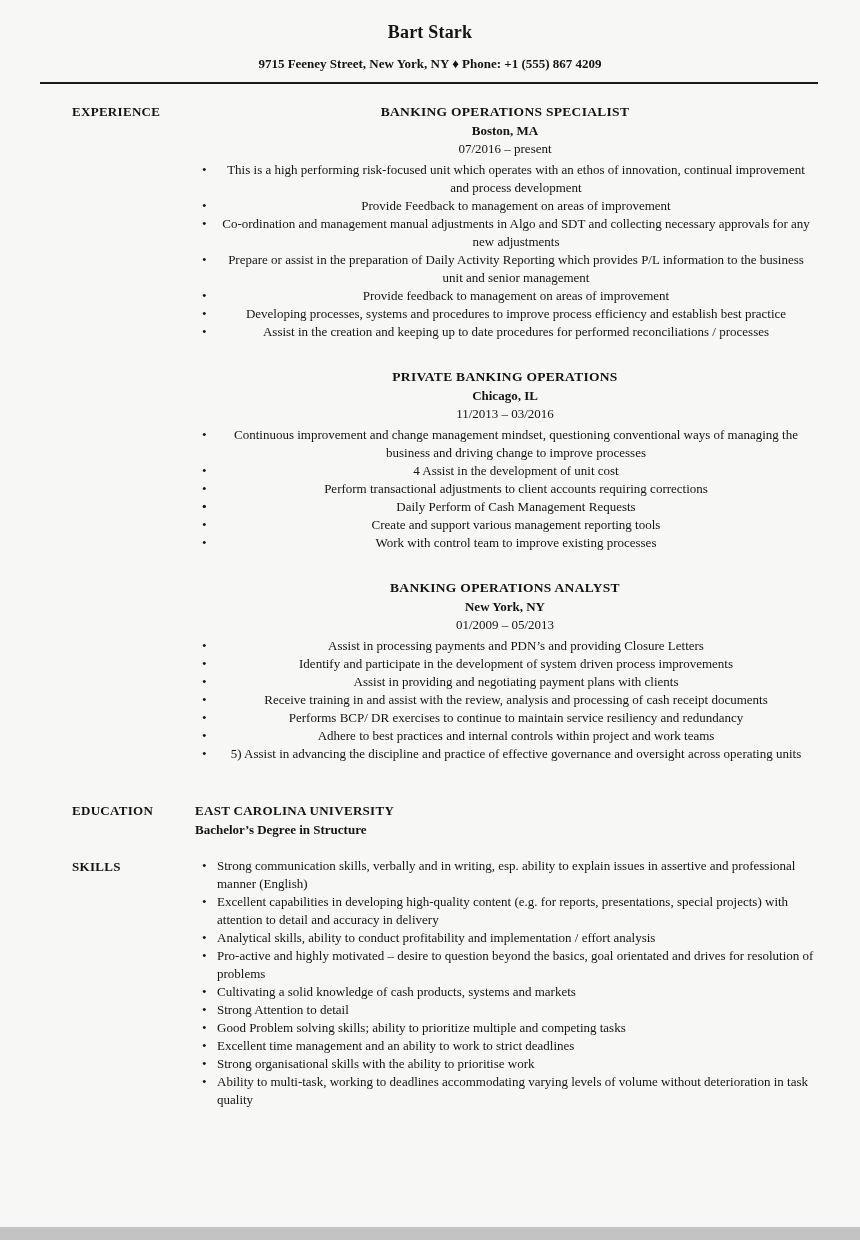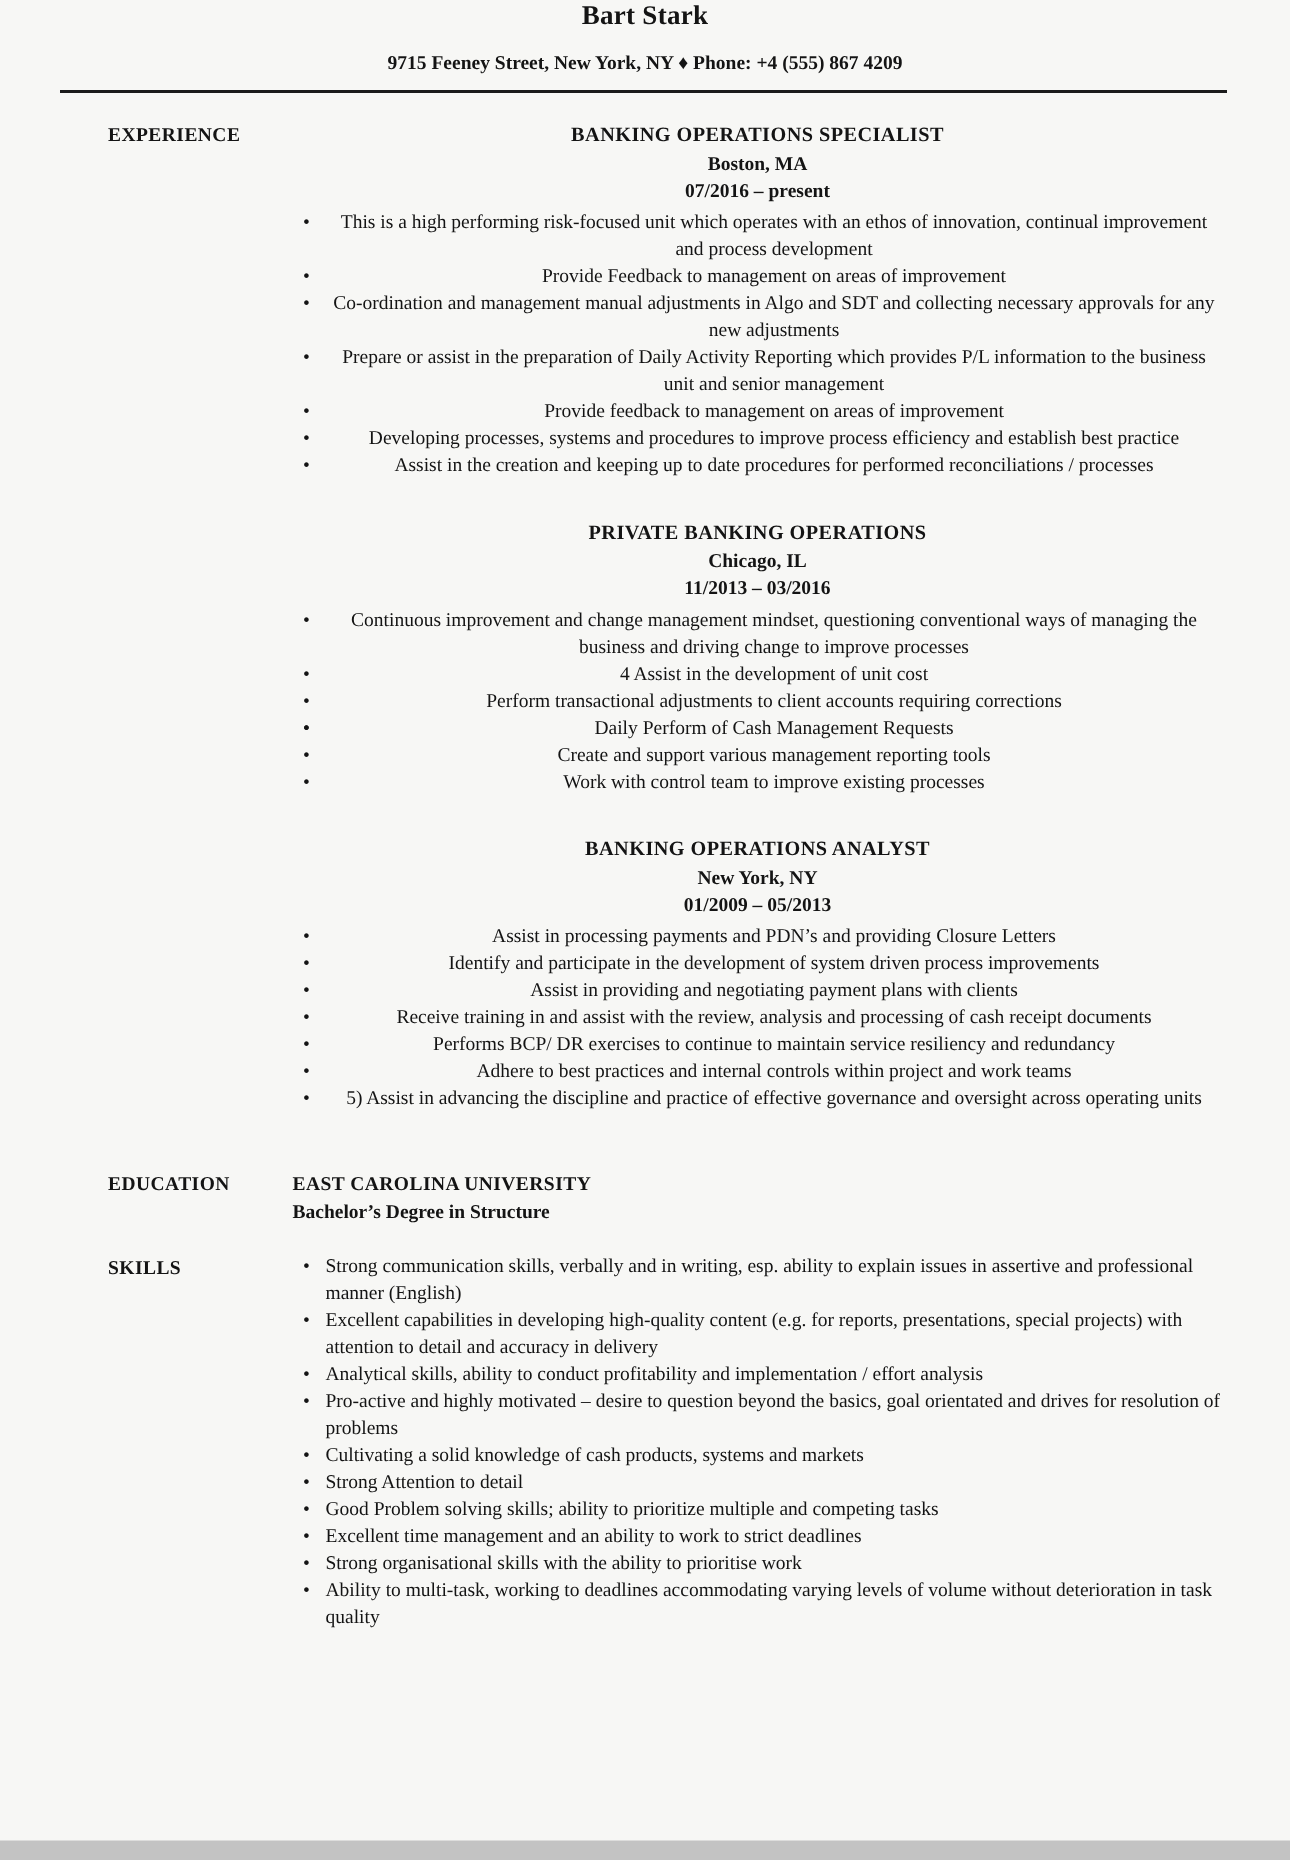--- a/index.html
+++ b/index.html
@@ -5,38 +5,38 @@
   html, body { margin:0; padding:0; background:#e9e9e9; }
   .page {
     width:860px; height:1240px;
     background:#f7f7f5;
     position:relative;
     box-sizing:border-box;
     font-family:"Liberation Serif", serif;
     color:#141414;
     overflow:hidden;
   }
-  header { text-align:center; }
+  header { text-align:center; padding-top:22px; }
   .name { font-size:18px; font-weight:bold; margin:0; letter-spacing:0.2px; }
   .contact { font-size:13px; font-weight:bold; margin-top:13px; }
   .rule { height:2px; background:#1b1b1b; margin:10px 42px 0 40px; }
 
   main { padding-top:18px;padding-left:37px; }
   .row { display:flex; align-items:flex-start; }
   .label {
     flex:0 0 158px; width:158px; box-sizing:border-box;
     padding-left:35px; font-weight:bold; font-size:13px;
     letter-spacing:0.3px; line-height:19px;
   }
   .content { flex:1; padding-right:45px; font-size:13px; line-height:18px; }
 
   .job { margin-bottom:26px;text-align:center; }
   .job-title { font-size:13.5px; font-weight:bold; margin:0; letter-spacing:0.3px; line-height:19px; }
   .job-location { font-weight:bold; line-height:19px; }
-  .job-dates { line-height:17px; margin-bottom:4px;font-weight:bold; }
+  .job-dates { line-height:17px; margin-bottom:4px; }
 
   ul.bullets { list-style:none; margin:0; padding:0; }
   ul.bullets li { position:relative; padding-left:22px; margin:0; }
   .bullet-marker { position:absolute; left:7px; top:0; }
 
   .section-experience { margin-bottom:12px; }
   .section-education { margin-bottom:18px; }
   .school-name { font-size:13px; font-weight:bold; letter-spacing:0.3px; line-height:19px; }
   .degree { font-weight:bold; line-height:19px; }
 
@@ -45,21 +45,21 @@
     background:#c3c3c3;
   }
 </style>
 </head>
 <body>
 
 <div class="page">
 
   <header>
     <h1 class="name">Bart Stark</h1>
-    <div class="contact">9715 Feeney Street, New York, NY ♦ Phone: +4 (555) 867 4209</div>
+    <div class="contact">9715 Feeney Street, New York, NY ♦ Phone: +1 (555) 867 4209</div>
     <div class="rule"></div>
   </header>
 
   <main>
 
     <section class="row section-experience">
       <div class="label">EXPERIENCE</div>
       <div class="content" id="experience-content">
           <div class="job">
             <h2 class="job-title">BANKING OPERATIONS SPECIALIST</h2>

